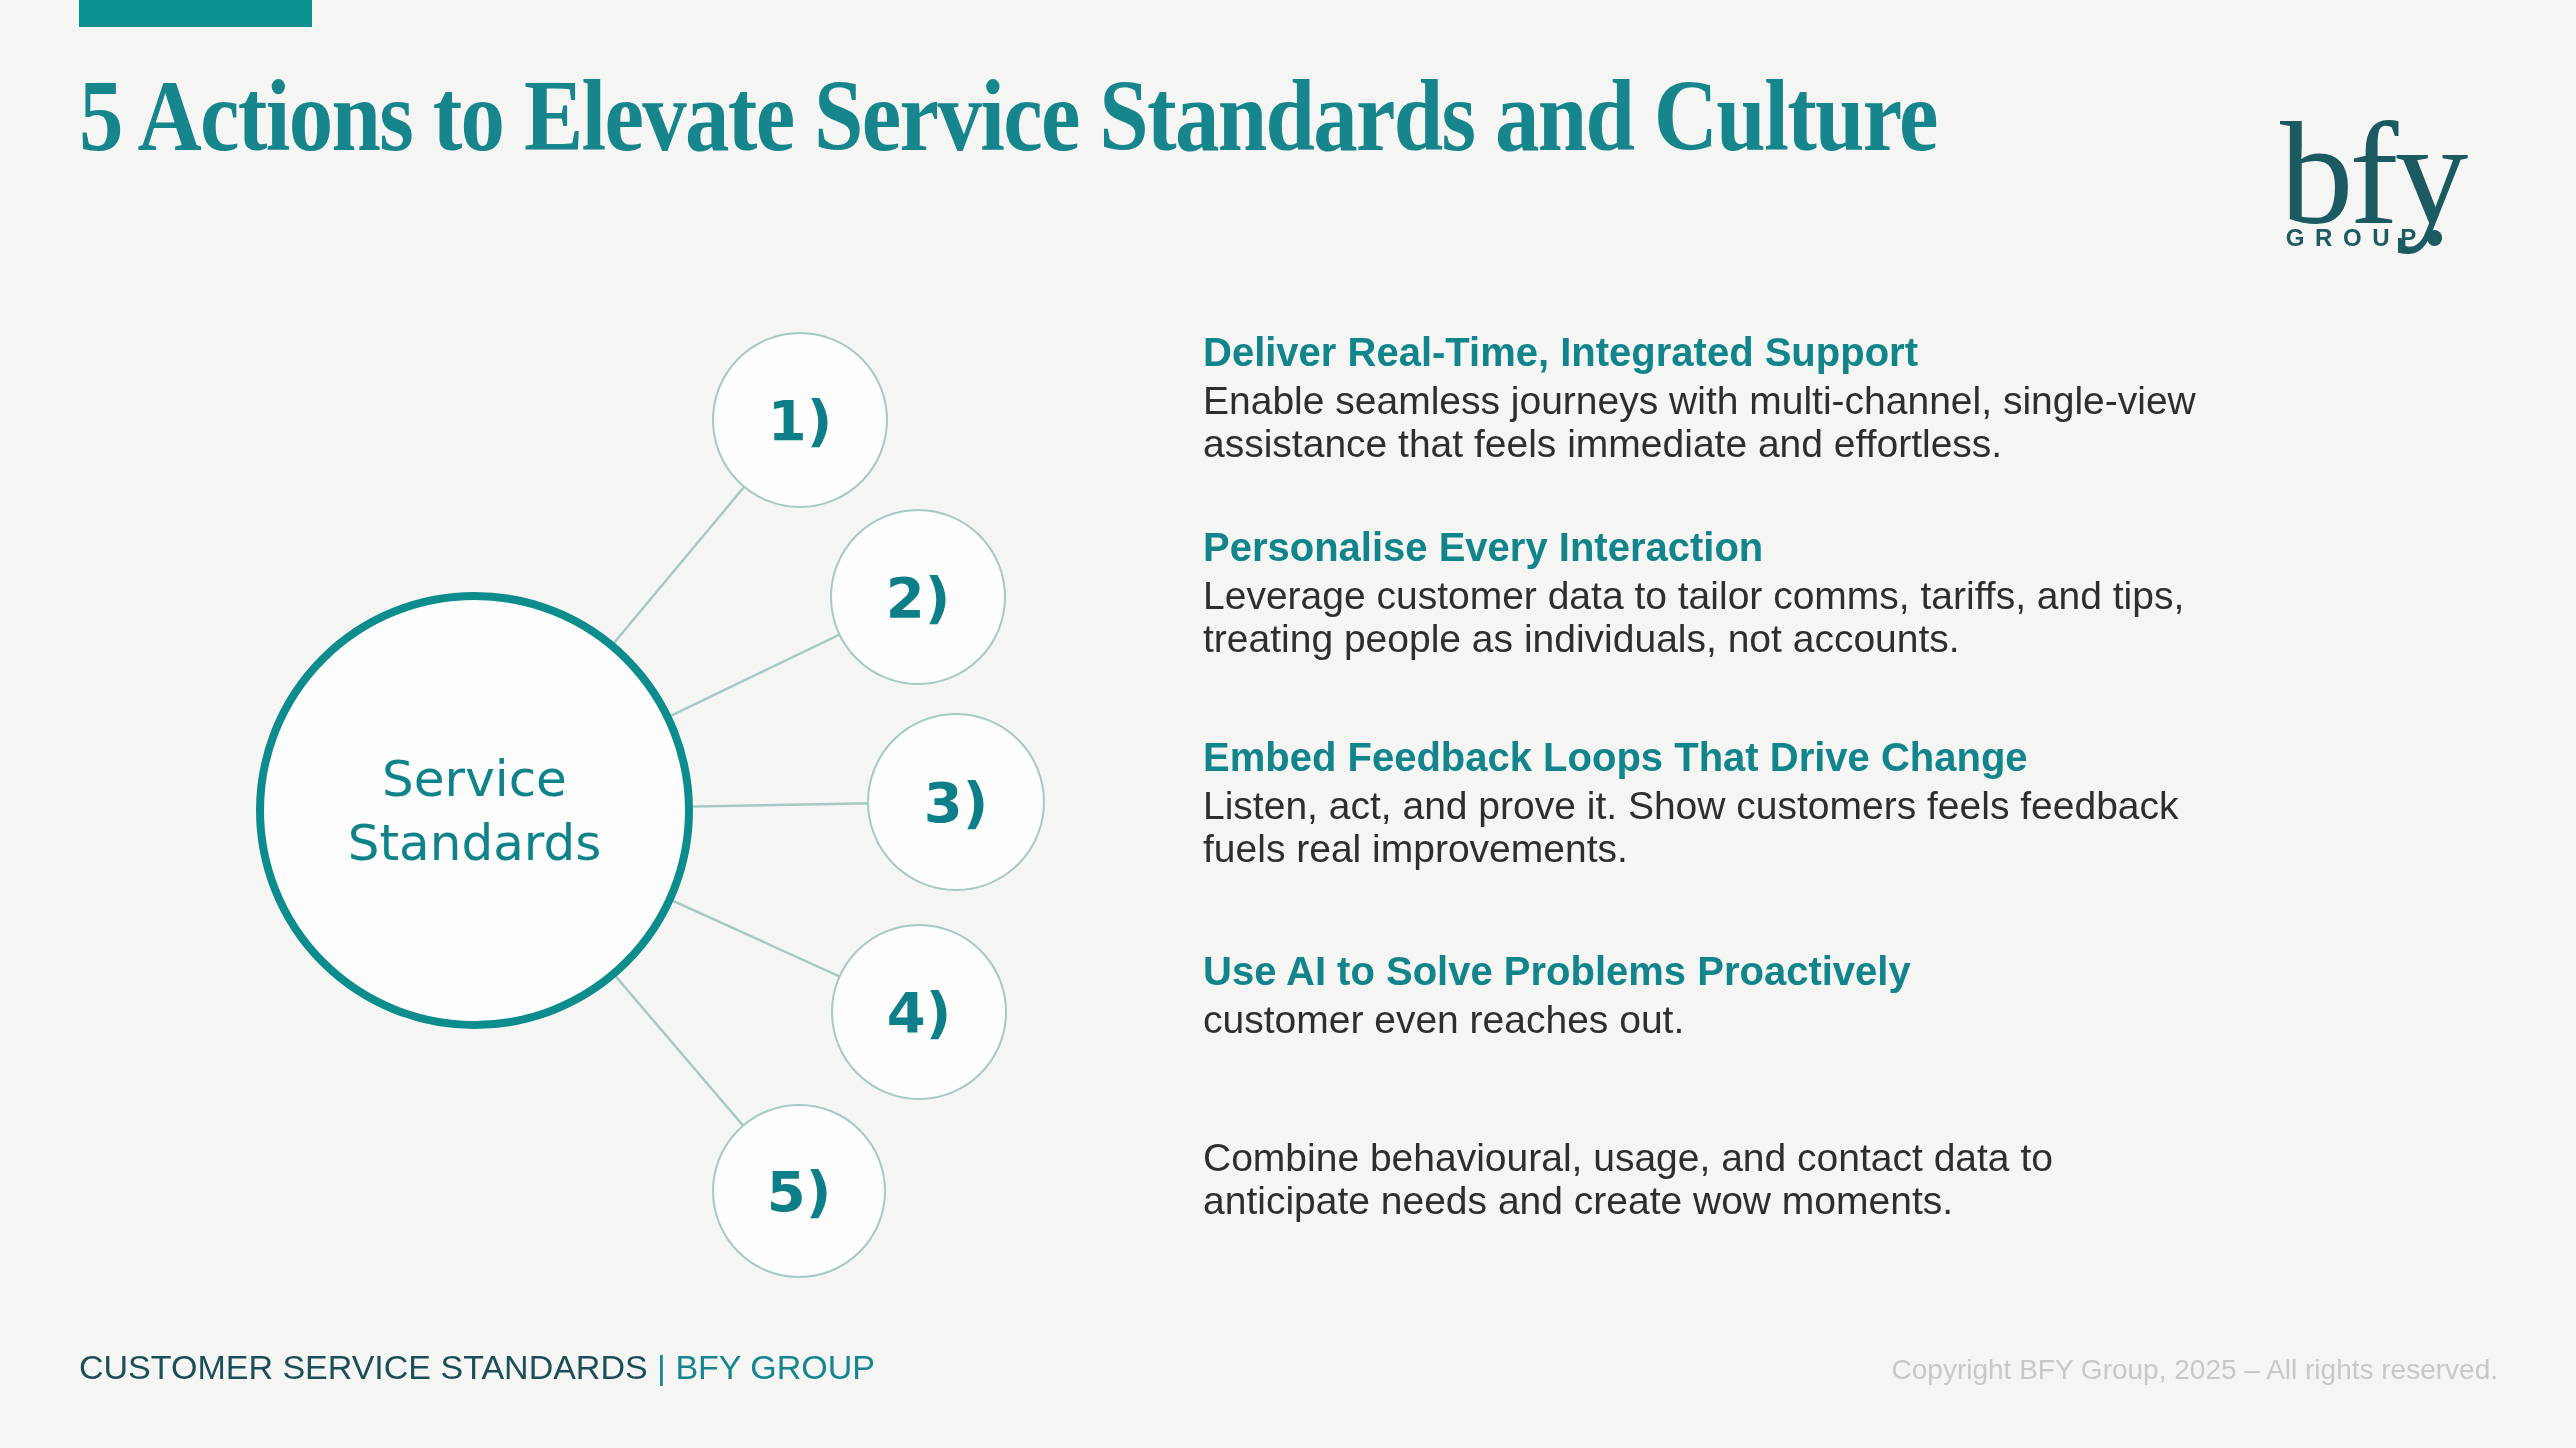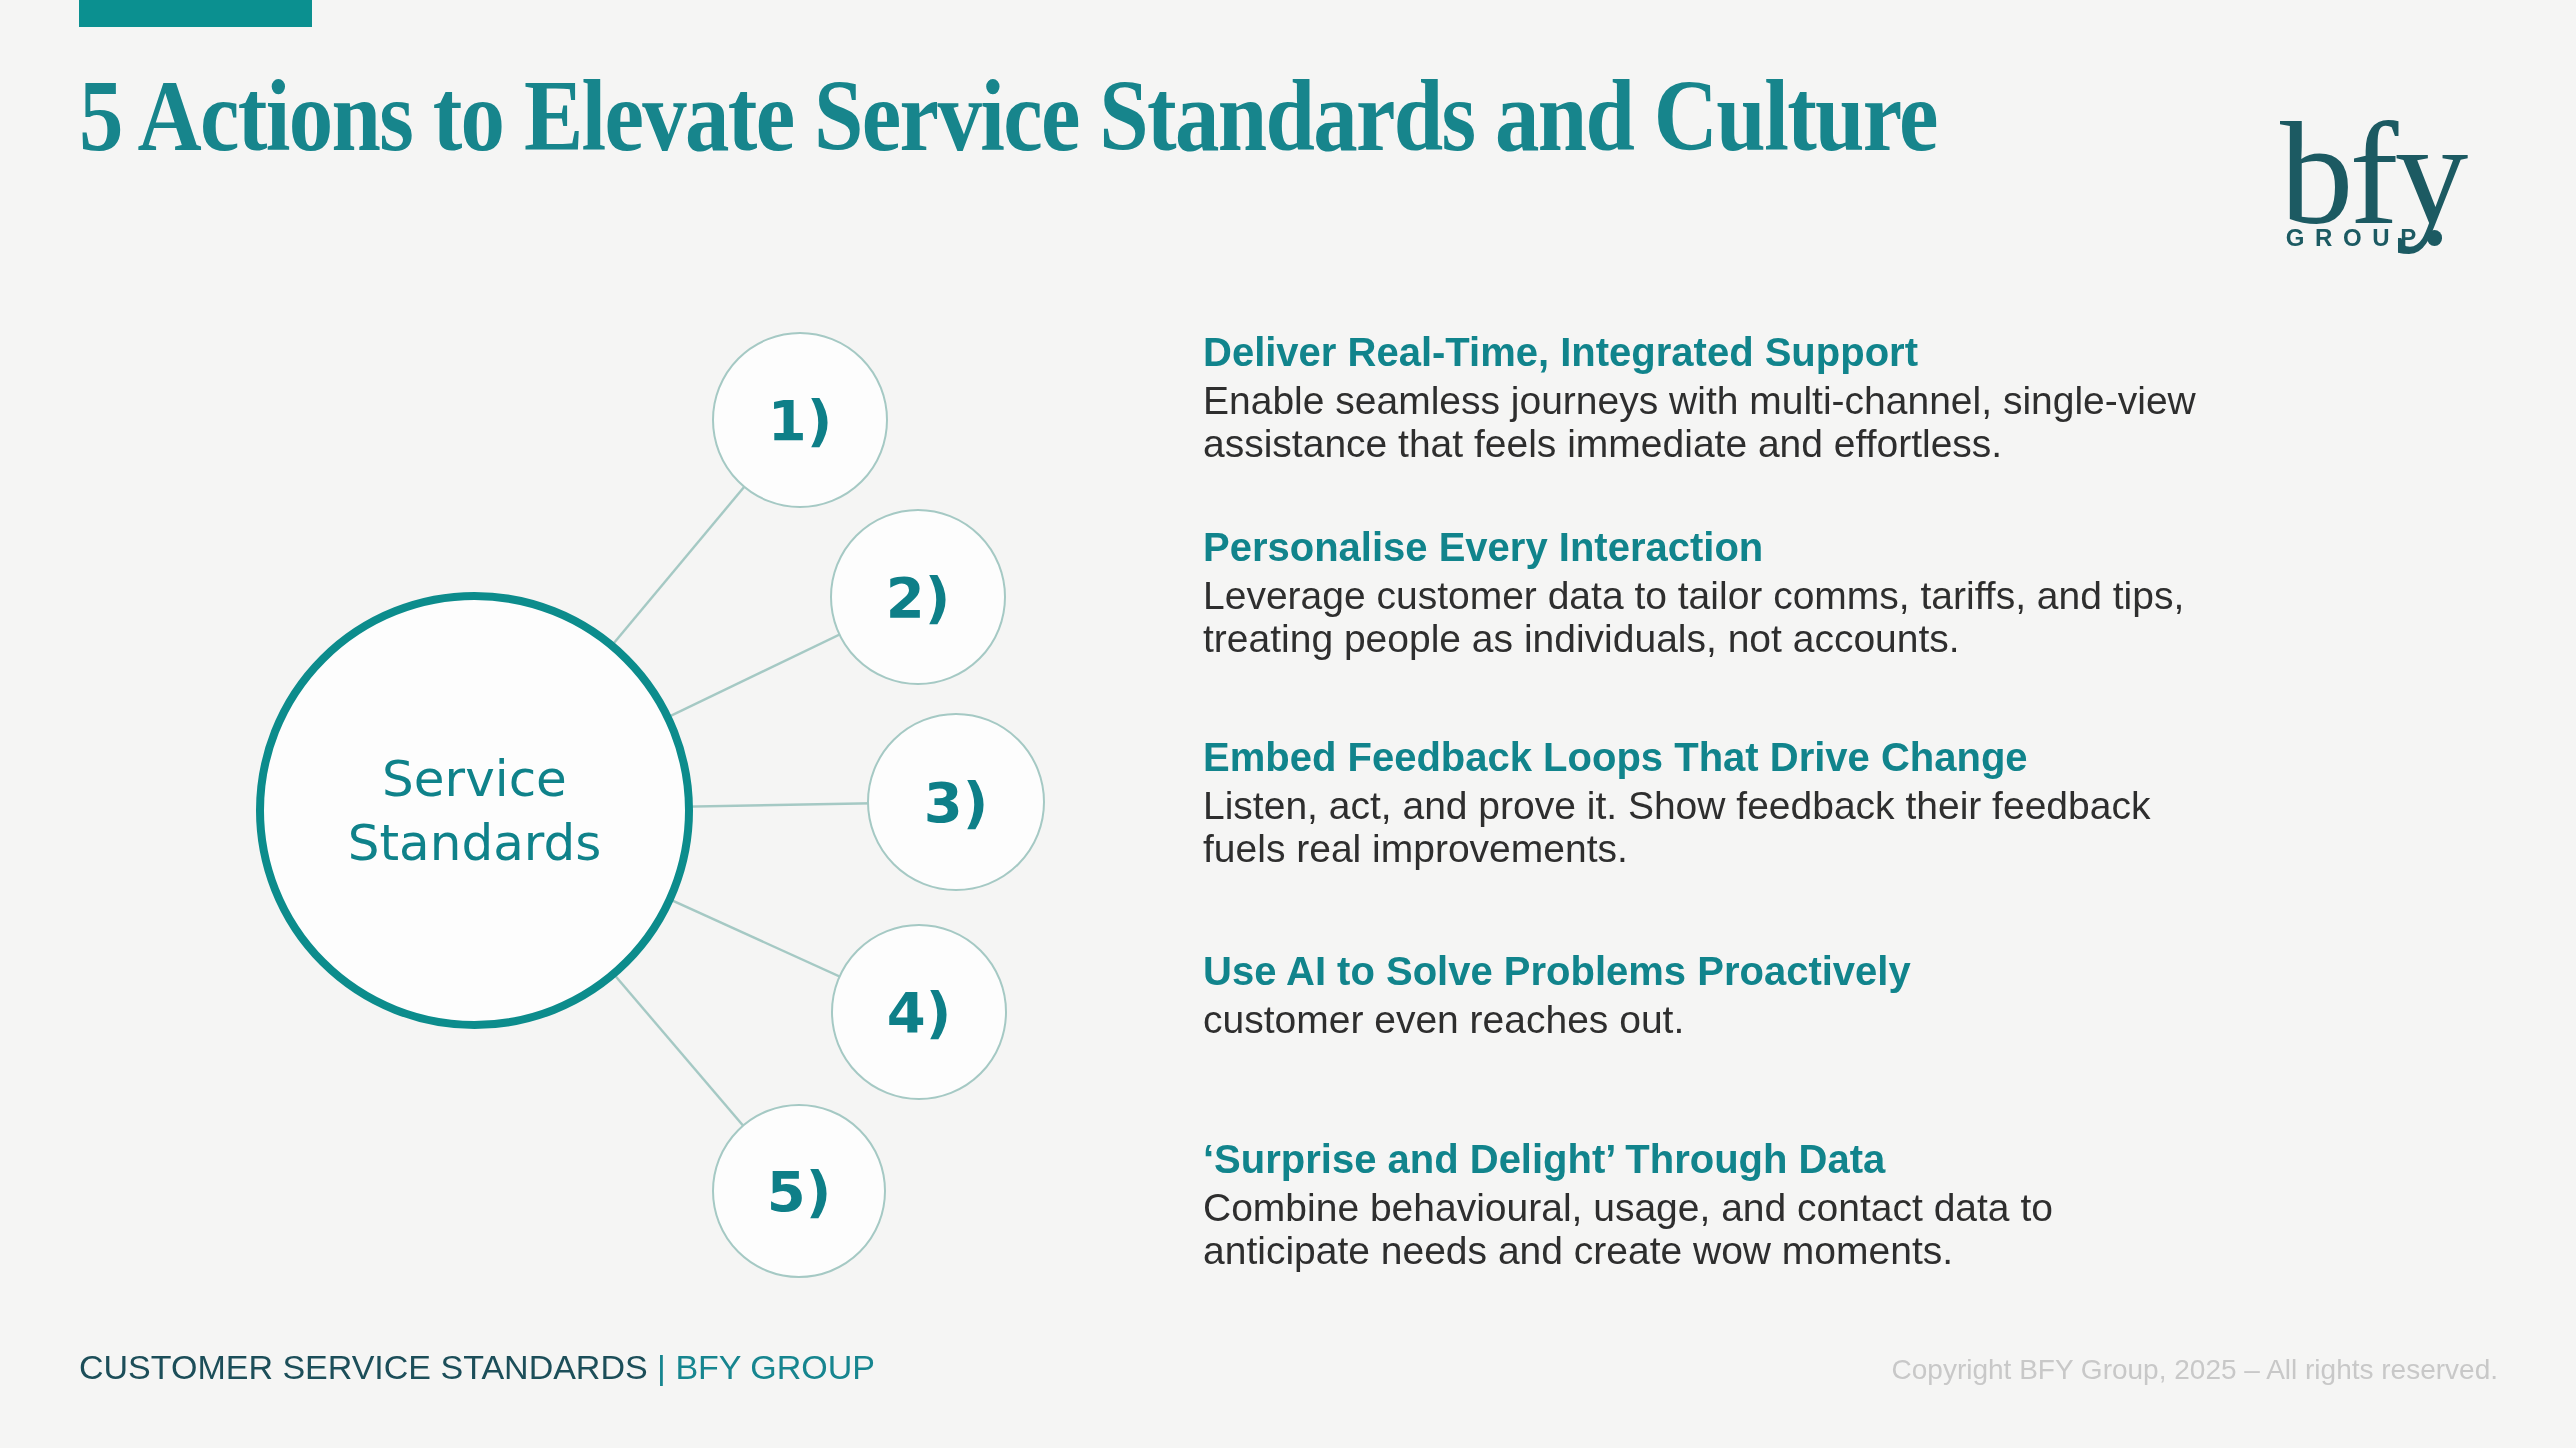--- a/index.html
+++ b/index.html
@@ -156,31 +156,30 @@
   </div>
 
   <div class="action action-2">
     <h3>Personalise Every Interaction</h3>
     <div class="body-line">Leverage customer data to tailor comms, tariffs, and tips,</div>
     <div class="body-line">treating people as individuals, not accounts.</div>
   </div>
 
   <div class="action action-3">
     <h3>Embed Feedback Loops That Drive Change</h3>
-    <div class="body-line">Listen, act, and prove it. Show feedback their feedback</div>
+    <div class="body-line">Listen, act, and prove it. Show customers feels feedback</div>
     <div class="body-line">fuels real improvements.</div>
   </div>
 
   <div class="action action-4">
     <h3>Use AI to Solve Problems Proactively</h3>
     <div class="body-line">customer even reaches out.</div>
   </div>
 
   <div class="action action-5">
-    <h3>‘Surprise and Delight’ Through Data</h3>
     <div class="body-line">Combine behavioural, usage, and contact data to</div>
     <div class="body-line">anticipate needs and create wow moments.</div>
   </div>
 
   <div class="footer-left"><span>CUSTOMER SERVICE STANDARDS </span><span class="sep">| </span><span class="secondary">BFY GROUP</span></div>
 
   <div class="footer-copyright">Copyright BFY Group, 2025 – All rights reserved.</div>
 
 </div>
 

